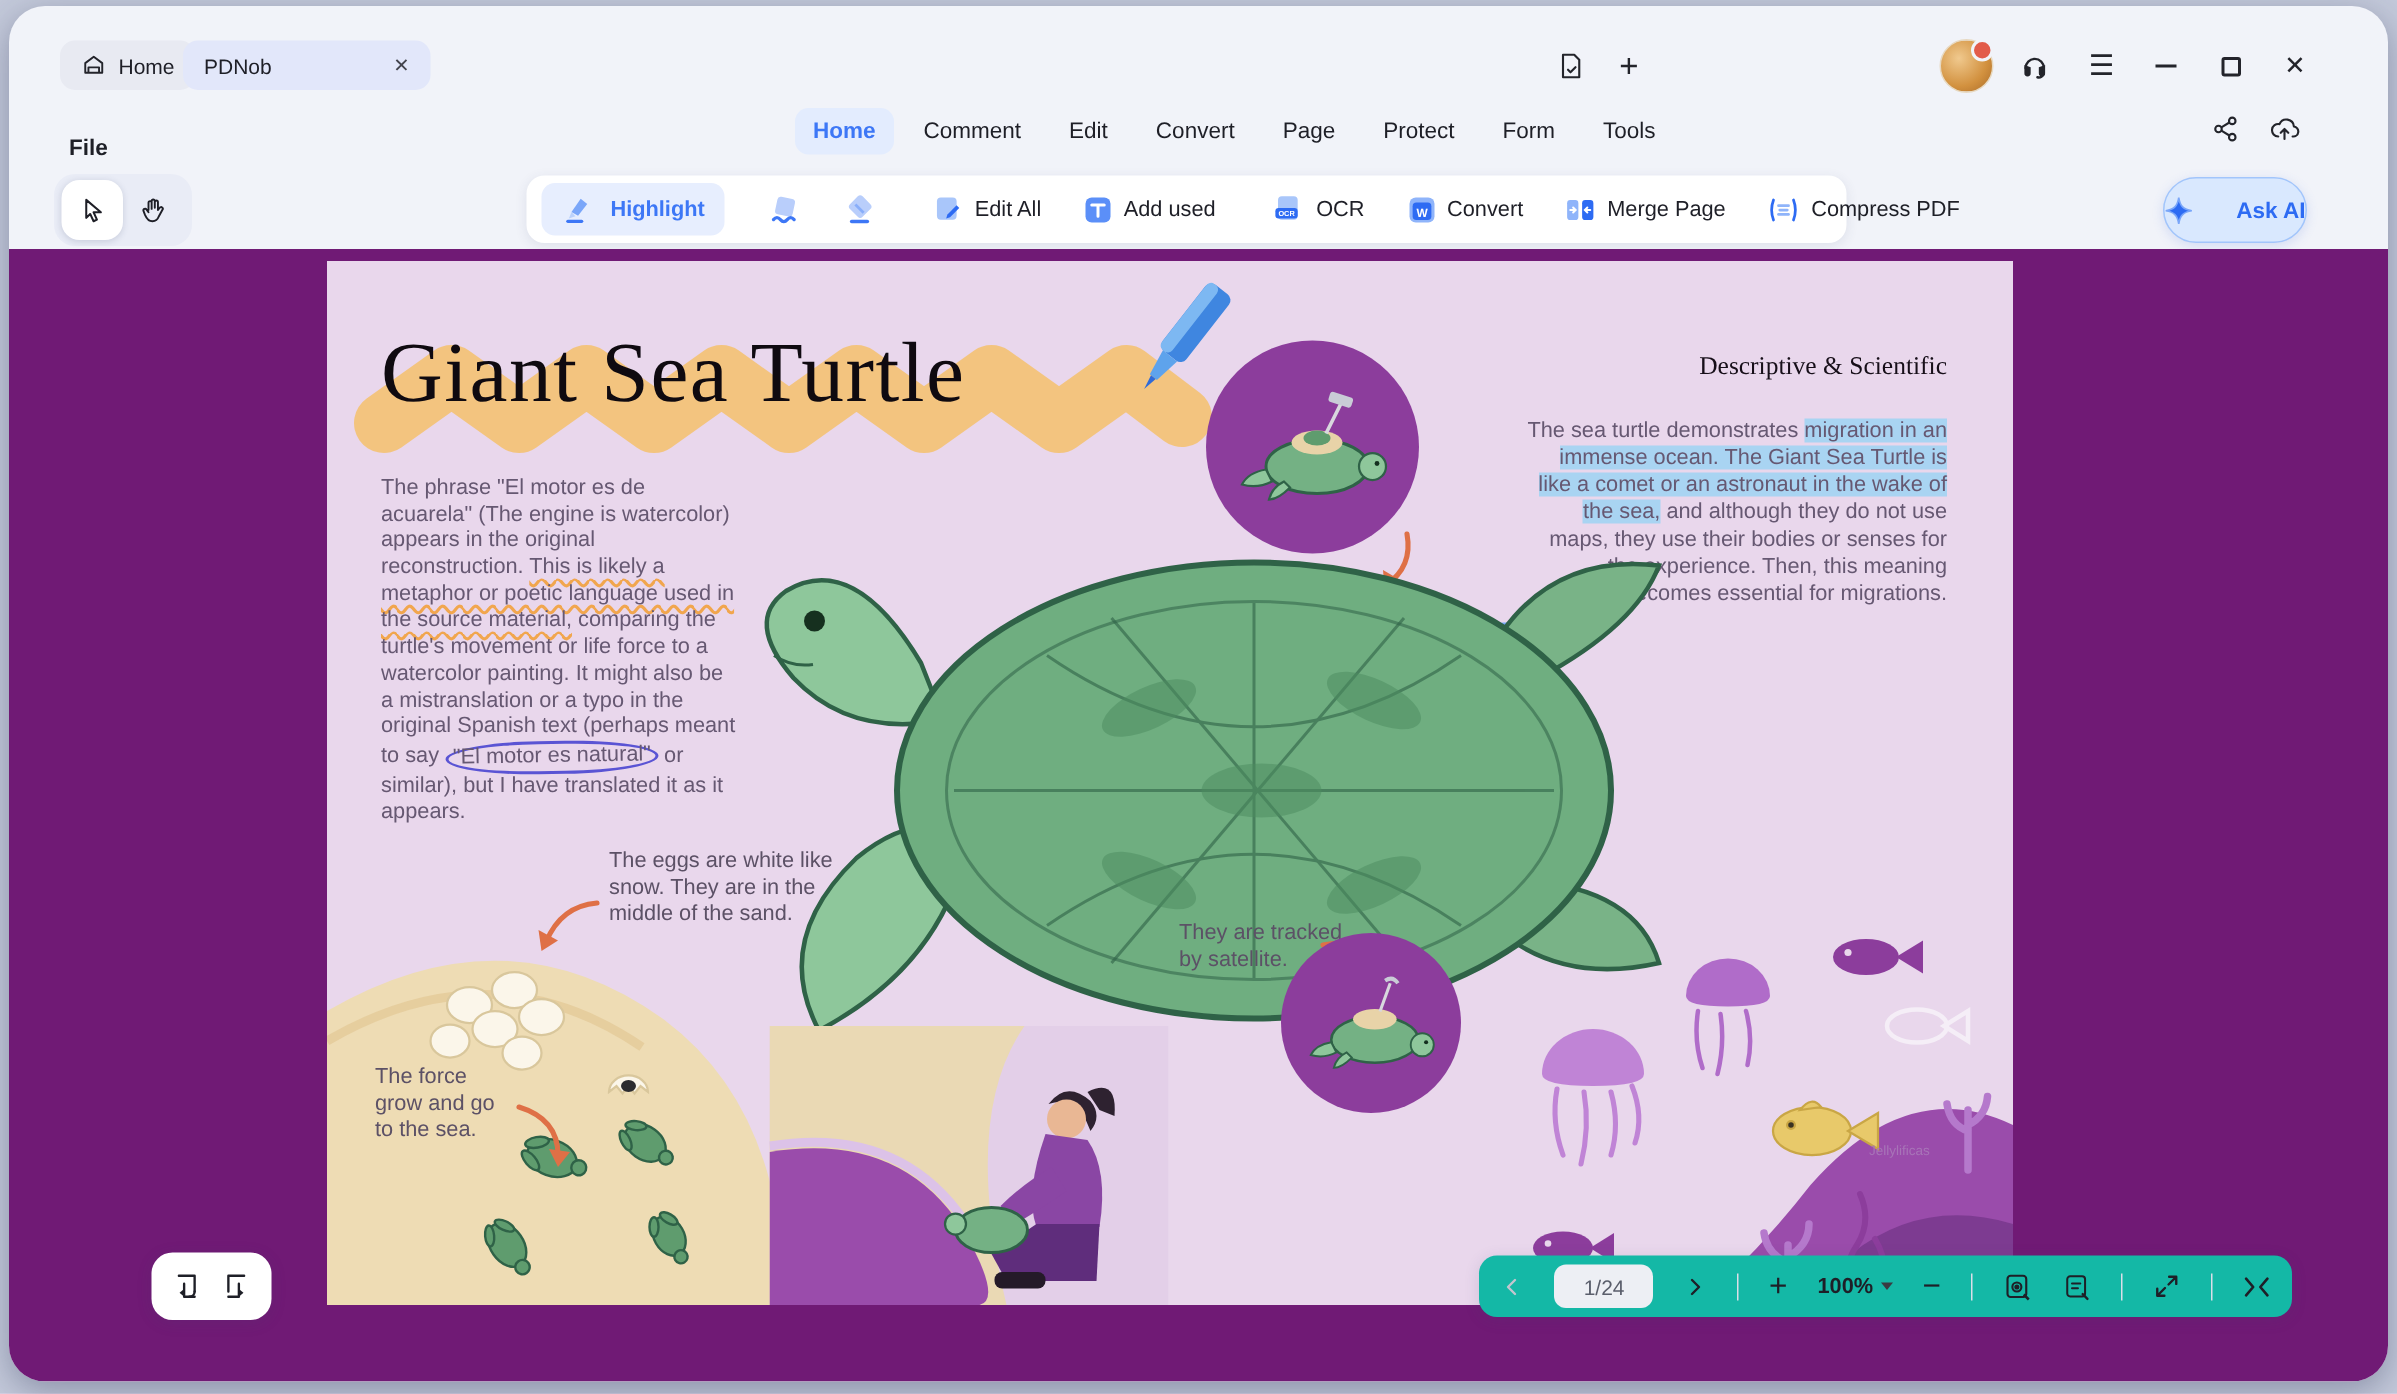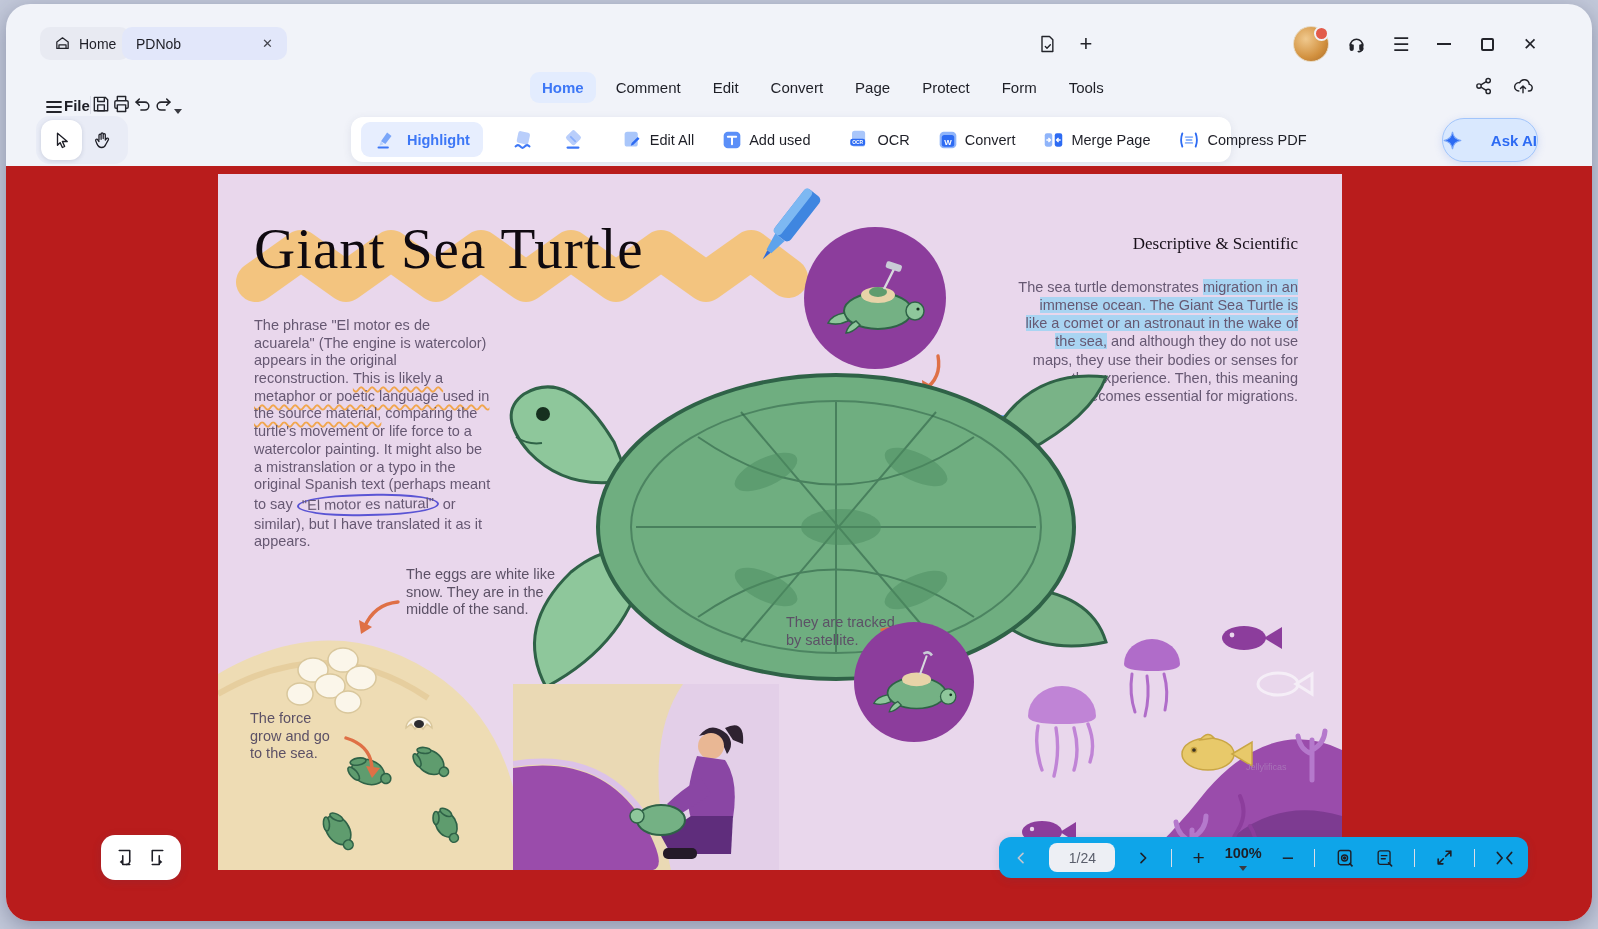--- a/index.html
+++ b/index.html
@@ -17,21 +17,21 @@
   .tab-doc  { left:116px; width:165px; background:#e2e7fa; justify-content:space-between; }
   .tab .x { color:#43444d; font-size:13px; }
   .chromebtn { position:absolute; top:26px; width:28px; height:28px; display:flex; align-items:center; justify-content:center; color:#23242b; }
   .avatar { position:absolute; top:22px; left:1287px; width:36px; height:36px; border-radius:50%;
             background:radial-gradient(circle at 35% 35%, #f0c98e, #d2913f 60%, #a96a28); border:1px solid #e7d9c2; }
   .avatar::after { content:""; position:absolute; right:-1px; top:-1px; width:11px; height:11px; border-radius:50%;
                    background:#e25b4a; border:2px solid #f1f3f9; }
 
   
   .menurow { position:absolute; top:66px; left:0; right:0; height:44px; }
-  .file-cluster { position:absolute; left:40px; top:0; height:44px; display:flex; align-items:flex-end; gap:0; }
+  .file-cluster { position:absolute; left:40px; top:0; height:44px; display:flex; align-items:flex-start; gap:20px;flex-direction:column; }
   .file-label { font-size:15px; font-weight:700; }
   .vdiv { width:1px; height:18px; background:#dcdee8; }
   .navtabs { position:absolute; left:524px; top:2px; display:flex; align-items:center; gap:8px; }
   .navtab { font-size:15px; padding:7px 12px; border-radius:9px; color:#1e1f27; }
   .navtab.active { background:#e3ecfe; color:#3d77f6; font-weight:700; }
   .corner-icons { position:absolute; right:58px; top:6px; display:flex; gap:18px; }
 
   
   .toolbar { position:absolute; top:113px; left:345px; width:880px; height:45px; background:#fff; border-radius:12px;
              box-shadow:0 2px 8px rgba(60,70,110,.10); display:flex; align-items:center; padding:0 10px; gap:10px; }
@@ -45,21 +45,21 @@
   
   .railtop { position:absolute; left:30px; top:112px; width:92px; height:48px; background:#e9ecf6; border-radius:14px; }
   .railtop .sel { position:absolute; left:5px; top:4px; width:41px; height:40px; background:#fff; border-radius:12px;
                   box-shadow:0 1px 4px rgba(60,70,110,.18); display:flex; align-items:center; justify-content:center; }
   .railtop .hand { position:absolute; right:6px; top:4px; width:41px; height:40px; display:flex; align-items:center; justify-content:center; }
   .railside { position:absolute; left:38px; top:169px; width:40px; height:126px; background:#fff; border-radius:13px;
               box-shadow:0 2px 8px rgba(60,70,110,.12); display:flex; flex-direction:column; align-items:center;
               justify-content:space-around; padding:8px 0; }
 
   
-  .docarea { position:absolute; top:162px; left:0; right:0; bottom:0; background:#b91c1c; }
+  .docarea { position:absolute; top:162px; left:0; right:0; bottom:0; background:#701a75; }
   .page { position:absolute; left:212px; top:8px; width:1124px; height:696px; background:#e9d7ec; overflow:hidden; }
 
   .doc-title { position:absolute; left:36px; top:42px; font-family:"Liberation Serif","DejaVu Serif",serif;
                font-size:57px; color:#0f0a10; letter-spacing:1px; }
   .zigzag { position:absolute; left:18px; top:40px; }
   .pen { position:absolute; left:520px; top:8px; }
 
   .doc-text { color:#665872; font-size:14.5px; line-height:1.22; }
   .left-para { position:absolute; left:36px; top:143px; width:240px; }
   .wavy-orange { text-decoration:underline wavy #f1a64e 2px; text-underline-offset:3px; }
@@ -72,25 +72,25 @@
 
   .note { position:absolute; color:#5c5166; font-size:14.5px; line-height:1.22; }
 
   .badge-circle { position:absolute; border-radius:50%; background:#8c3d9c; display:flex; align-items:center; justify-content:center; }
 
   .watermark { position:absolute; left:1028px; top:576px; font-size:9px; color:#a874b8;margin-top:12px; }
 
   
   .rotate-pill { position:absolute; left:95px; bottom:41px; width:80px; height:45px; background:#fff; border-radius:14px;
                  box-shadow:0 2px 10px rgba(60,70,110,.15); display:flex; align-items:center; justify-content:space-evenly; }
-  .pager { position:absolute; right:64px; bottom:43px; height:41px; background:#0ea5e9; border-radius:12px;
+  .pager { position:absolute; right:64px; bottom:43px; height:41px; background:#14b8a6; border-radius:12px;
            box-shadow:0 2px 10px rgba(60,70,110,.15); display:flex; align-items:center; gap:20px; padding:0 14px; font-size:15px; }
   .pagebox { background:#edeff4; border-radius:8px; width:66px; height:29px; display:flex; align-items:center;
              justify-content:center; color:#5a5e6b; font-size:14px; }
-  .zoomlabel { display:flex; align-items:center; gap:5px; font-size:14.5px; font-weight:600;flex-direction:column; }
+  .zoomlabel { display:flex; align-items:center; gap:5px; font-size:14.5px; font-weight:600; }
   .caret { width:0; height:0; border-left:4px solid transparent; border-right:4px solid transparent; border-top:5px solid #3a3b42; }
 
   .glyph { font-size:16px; line-height:1; }
   svg { display:block; }
 </style>
 </head>
 <body>
 
 <div class="window">
 

